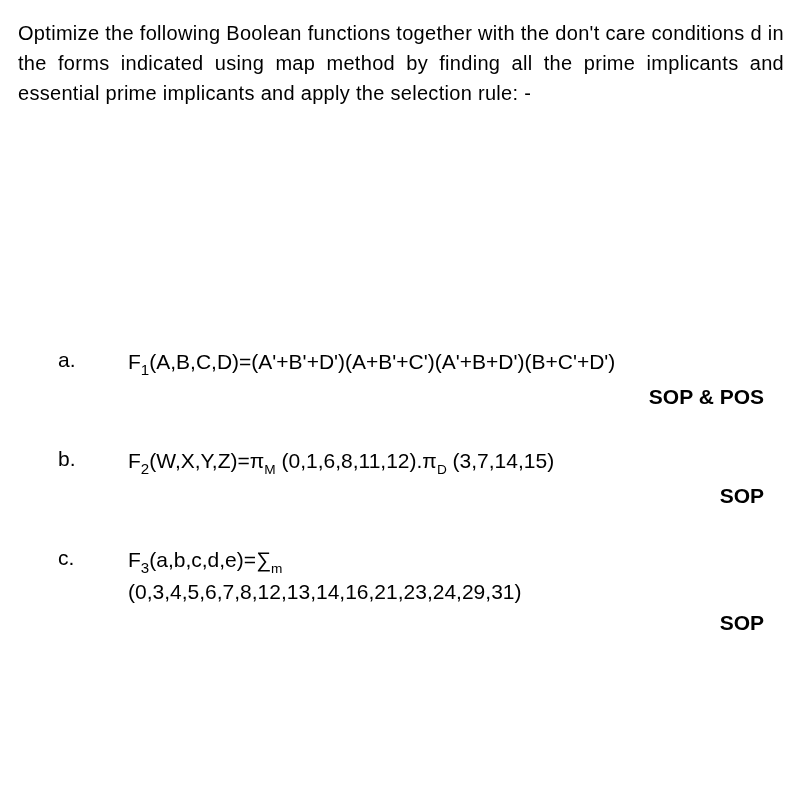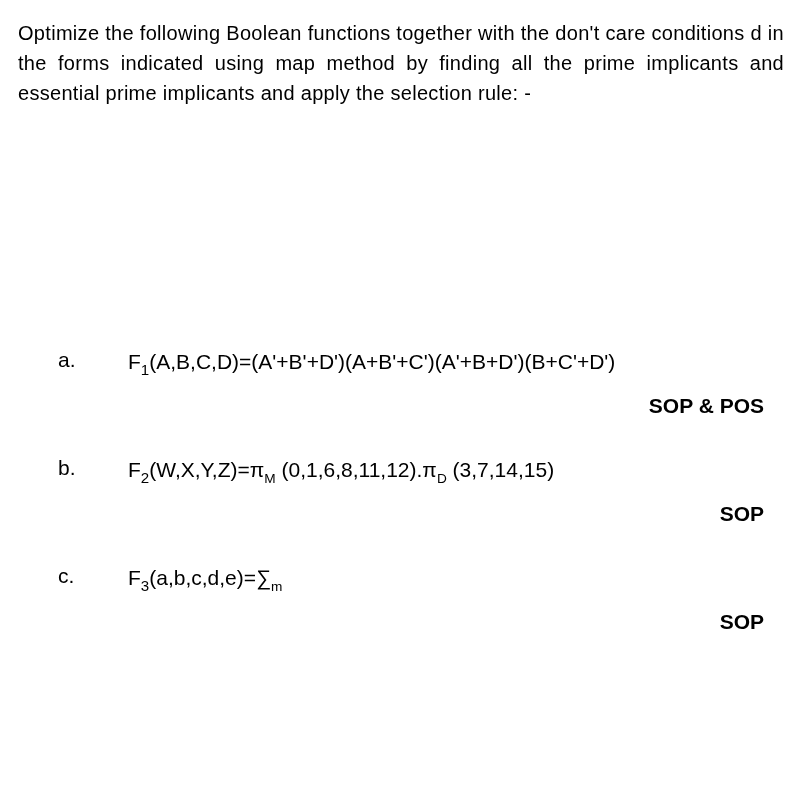--- a/index.html
+++ b/index.html
@@ -39,21 +39,21 @@
       flex-shrink: 0;
     }
     .content {
       flex: 1;
       line-height: 1.35;
     }
     .form-type {
       text-align: right;
       font-weight: bold;
       font-size: 21px;
-      margin-top: 12px;
+      margin-top: 3px;
       padding-right: 10px;
     }
     .form-type.below {
     }
     sub {
       font-size: 0.72em;
       vertical-align: sub;
       position: relative;
       top: 0.05em;
     }
@@ -84,17 +84,18 @@
     <div class="content">
       <span>F</span><sub>2</sub><span>(W,X,Y,Z)</span><span>=π</span><span class="smallsub">M</span><span> (0,1,6,8,11,12).π</span><span class="smallsub">D</span><span> (3,7,14,15)</span>
       <div class="form-type below">SOP</div>
     </div>
   </div>
 
   <div class="problem">
     <div class="label">c.</div>
     <div class="content">
       <span>F</span><sub>3</sub><span>(a,b,c,d,e)</span><span>=∑</span><span class="smallsub">m</span><br>
+      <span>(0,3,4,5,6,7,8,12,13,14,16,21,23,24,29,31)</span>
       <div class="form-type below">SOP</div>
     </div>
   </div>
 
 </div>
 
 </body></html>

